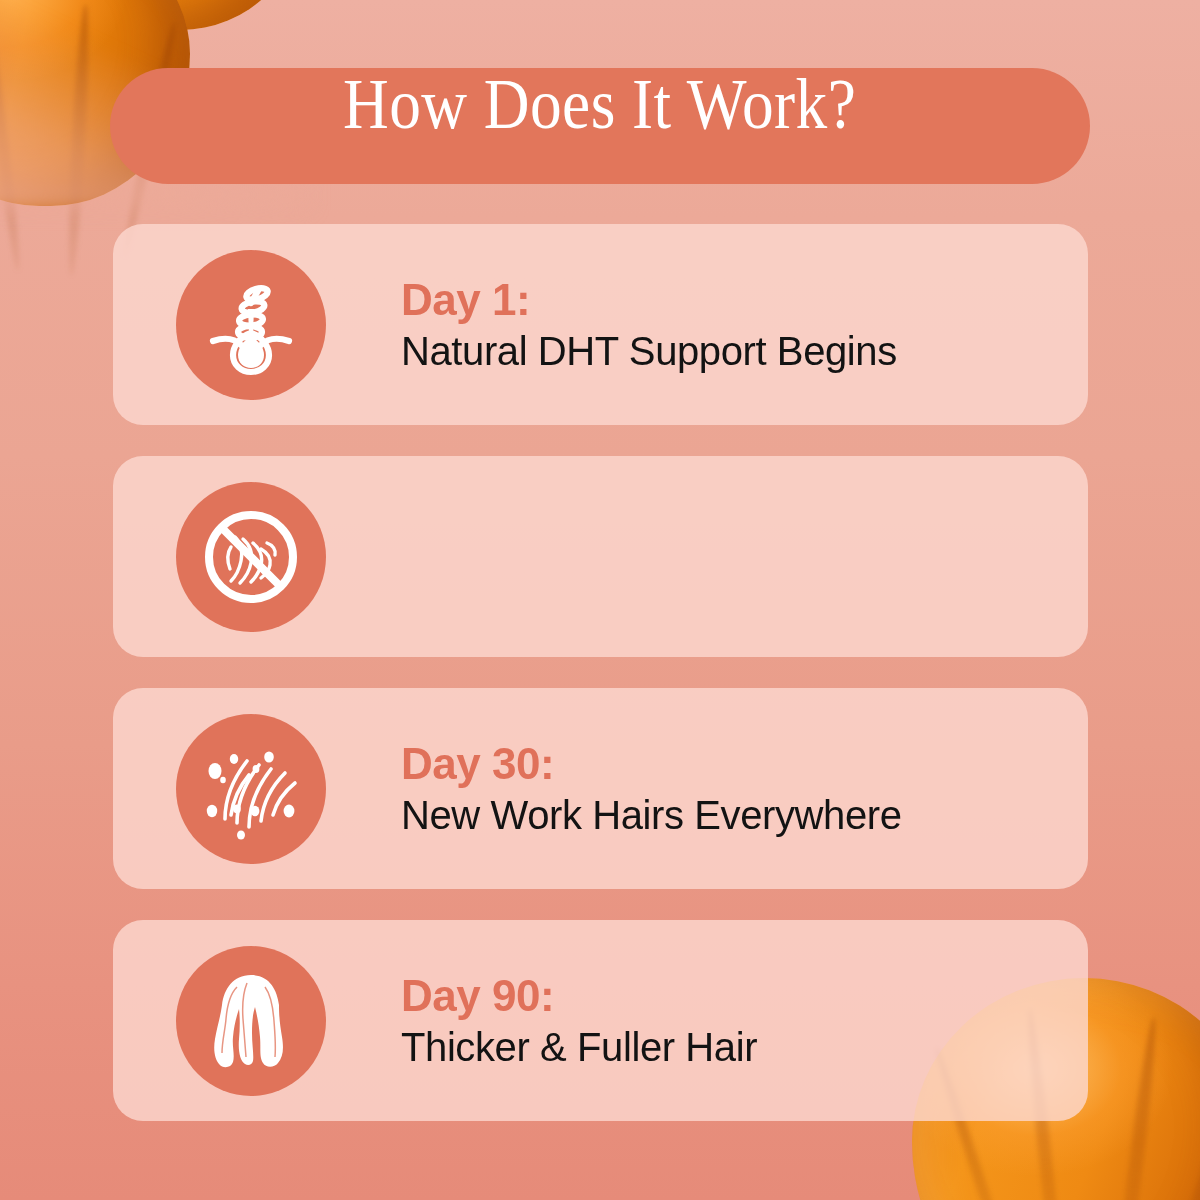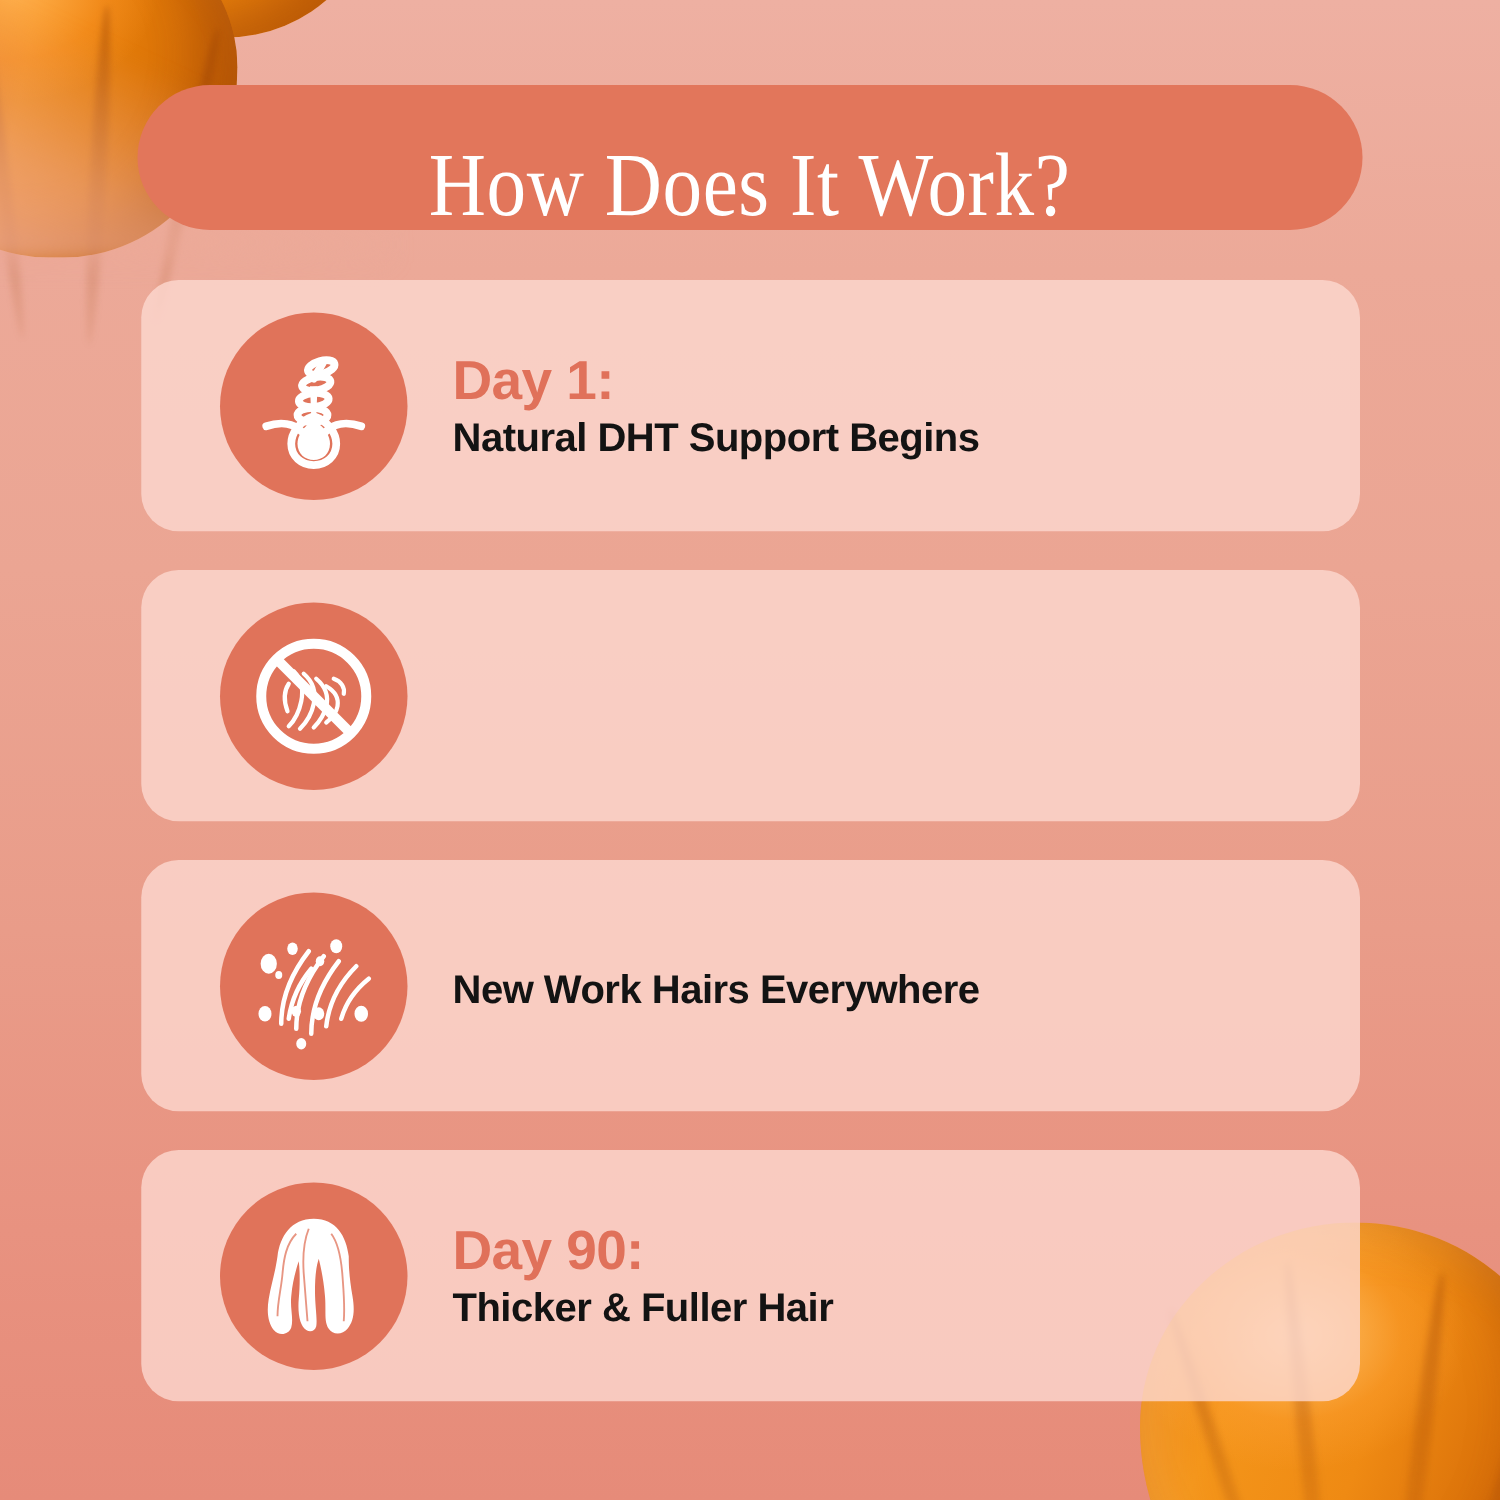--- a/index.html
+++ b/index.html
@@ -114,21 +114,21 @@
   
   #title-banner {
     position: absolute;
     left: 110px;
     top: 68px;
     width: 980px;
     height: 116px;
     border-radius: 58px;
     background: #e2765b;
     display: flex;
-    align-items: flex-end;
+    align-items: flex-start;
     justify-content: center;
   }
   #title-text {
     color: #ffffff;
     font-family: "Liberation Serif", "DejaVu Serif", serif;
     font-size: 72px;
     line-height: 1;
     font-weight: 400;
     letter-spacing: 0.5px;
     transform: scaleX(0.88);
@@ -144,20 +144,21 @@
   }
   .card {
     position: relative;
     height: 201px;
     margin-bottom: 31px;
     border-radius: 30px;
     background: rgba(252, 216, 207, 0.80);
     display: flex;
     align-items: center;
     overflow: hidden;
+    gap: 39px;
   }
   .card:last-child { margin-bottom: 0; }
 
   .icon-wrap {
     flex: 0 0 auto;
     width: 150px;
     height: 150px;
     margin-left: 63px;
     margin-right: 36px;
     border-radius: 50%;
@@ -177,22 +178,22 @@
   }
   .day-label {
     color: #e0715a;
     font-size: 44px;
     font-weight: 700;
     line-height: 1.06;
     letter-spacing: -0.5px;
   }
   .day-desc {
     color: #131313;
-    font-size: 32px;
-    font-weight: 700;
+    font-size: 40px;
+    font-weight: 400;
     line-height: 1.16;
     letter-spacing: -0.4px;
     margin-top: 4px;
   }
 </style>
 </head>
 <body>
 
 <div id="poster">
 
@@ -283,20 +284,21 @@
             <ellipse cx="38" cy="57" rx="2.8" ry="3.2"></ellipse>
             <ellipse cx="27" cy="88" rx="5.2" ry="6.2"></ellipse>
             <ellipse cx="52" cy="86" rx="3.8" ry="4.4"></ellipse>
             <ellipse cx="70" cy="88" rx="4.4" ry="5.2"></ellipse>
             <ellipse cx="104" cy="88" rx="5.4" ry="6.4"></ellipse>
             <ellipse cx="56" cy="112" rx="4" ry="4.6"></ellipse>
           </g>
         </svg>
       </div>
       <div class="card-text">
+        <div class="day-label">Day 30:</div>
         <div class="day-desc">New Work Hairs Everywhere</div>
       </div>
     </div>
 
     <div class="card">
       <div class="icon-wrap">
         <svg width="112" height="112" viewBox="0 0 112 112" aria-hidden="true">
           <path d="M56 10
                    C38 10 29 24 27 40
                    C25 54 22 62 20 74

